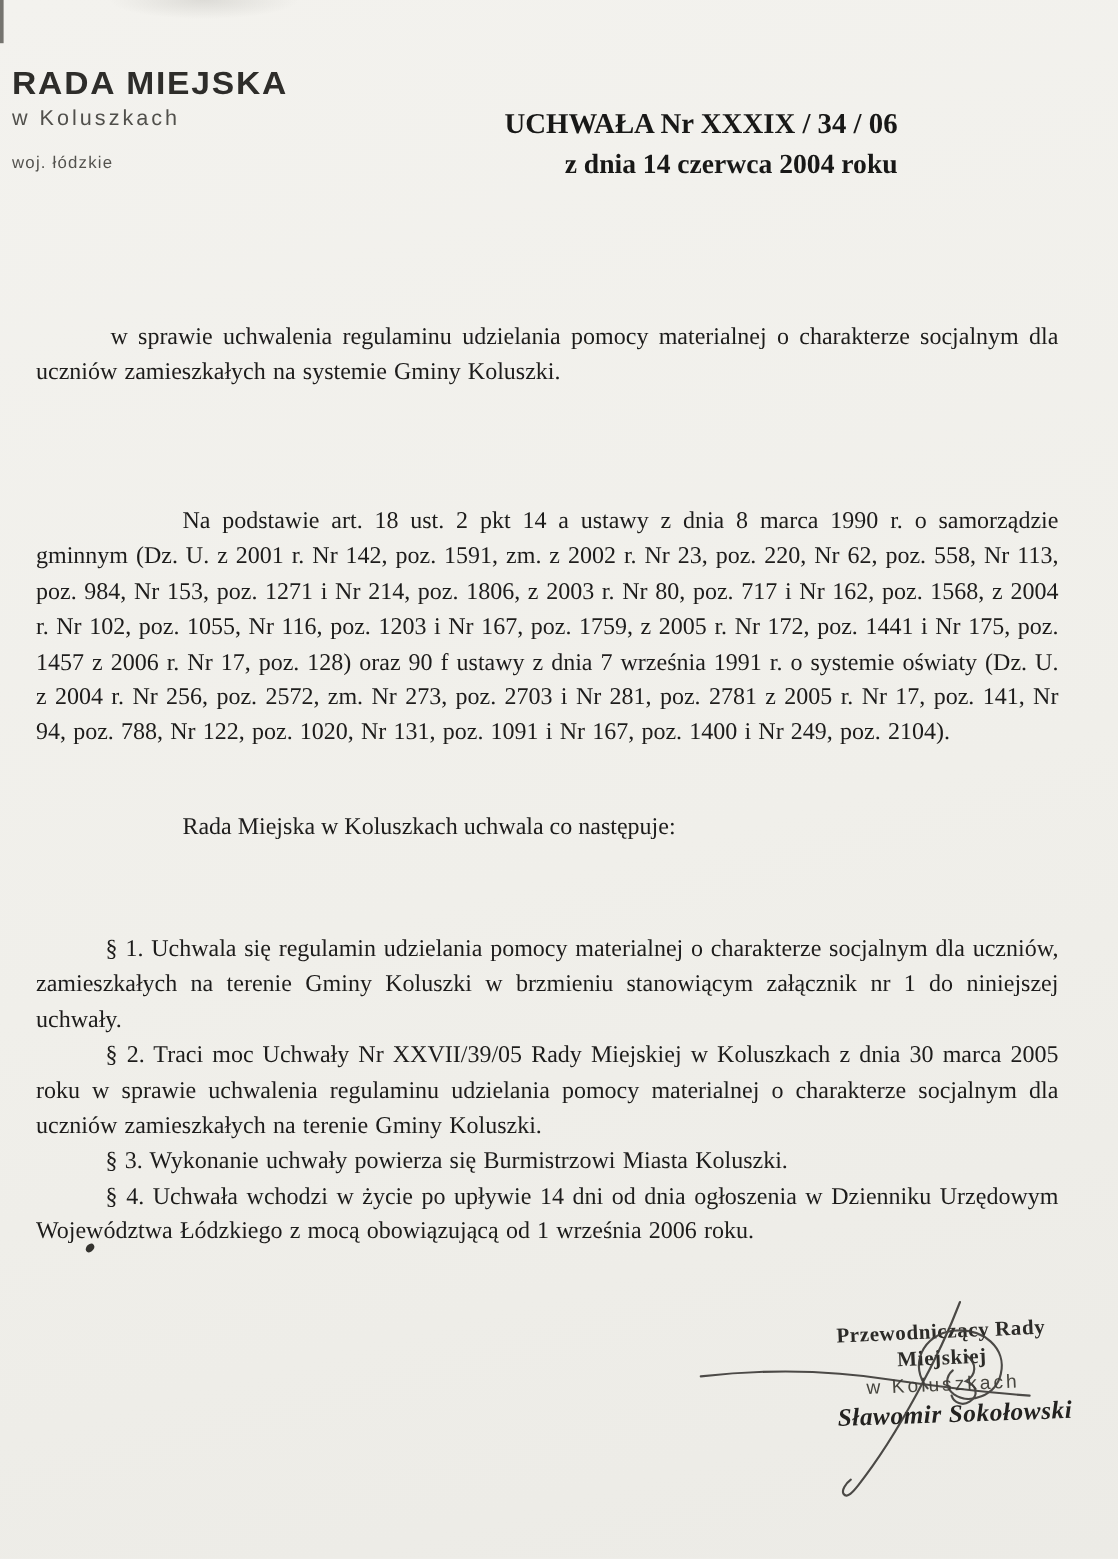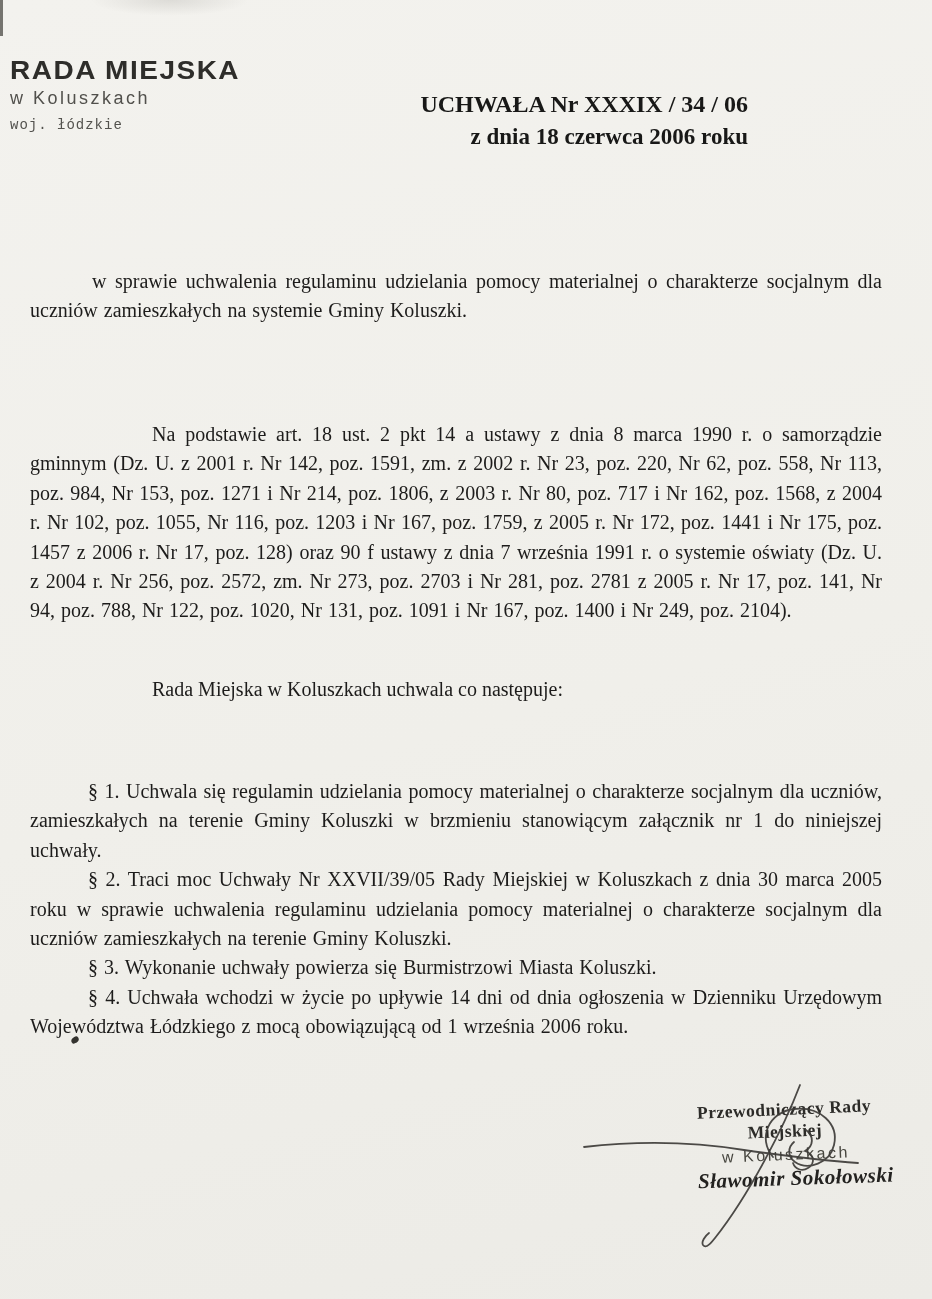--- a/index.html
+++ b/index.html
@@ -22,21 +22,21 @@
     background:radial-gradient(ellipse at 50% 0%, rgba(120,118,112,.18), rgba(0,0,0,0) 70%);
   }
 
   
   .stamp-top {
     position:absolute; left:10px; top:54px; width:232px; text-align:left;
     font-family:"Liberation Sans", sans-serif; color:#2e2d2a;
   }
   .stamp-top .l1 { font-size:28px; font-weight:bold; letter-spacing:1.5px; transform:scaleY(.95); white-space:nowrap; }
   .stamp-top .l2 { font-size:18px; color:#51504c; letter-spacing:2.5px; margin-top:2px; }
-  .stamp-top .l3 { font-size:14px; color:#53524e; letter-spacing:1px; margin-top:8px;font-family:Liberation Mono, monospace; }
+  .stamp-top .l3 { font-size:14px; color:#53524e; letter-spacing:1px; margin-top:18px; }
 
   
   .title {
     position:absolute; left:0; top:88px; width:748px; text-align:right;
     font-weight:bold; color:#181817;
   }
   .title div { line-height:32.5px; }
   .title .t1 { font-size:24px; }
   .title .t2 { font-size:24px; }
   .title .t3 { font-size:23px; }
@@ -88,21 +88,21 @@
   <div class="corner-smudge"></div>
 
   <div class="stamp-top">
     <div class="l1">RADA MIEJSKA</div>
     <div class="l2">w Koluszkach</div>
     <div class="l3">woj. łódzkie</div>
   </div>
 
   <div class="title">
     <div class="t1">UCHWAŁA Nr XXXIX / 34 / 06</div>
-    <div class="t3">z dnia 18 czerwca 2006 roku</div>
+    <div class="t3">z dnia 14 czerwca 2004 roku</div>
   </div>
 
   <p class="para subject">w sprawie uchwalenia regulaminu udzielania pomocy materialnej o charakterze socjalnym dla uczniów zamieszkałych na systemie Gminy Koluszki.</p>
 
   <p class="para legal">Na podstawie art. 18 ust. 2 pkt 14 a ustawy z dnia 8 marca 1990 r. o samorządzie gminnym (Dz. U. z 2001 r. Nr 142, poz. 1591, zm. z 2002 r. Nr 23, poz. 220, Nr 62, poz. 558, Nr 113, poz. 984, Nr 153, poz. 1271 i Nr 214, poz. 1806, z 2003 r. Nr 80, poz. 717 i Nr 162, poz. 1568, z 2004 r. Nr 102, poz. 1055, Nr 116, poz. 1203 i Nr 167, poz. 1759, z 2005 r. Nr 172, poz. 1441 i Nr 175, poz. 1457 z 2006 r. Nr 17, poz. 128) oraz 90 f ustawy z dnia 7 września 1991 r. o systemie oświaty (Dz. U. z 2004 r. Nr 256, poz. 2572, zm. Nr 273, poz. 2703 i Nr 281, poz. 2781 z 2005 r. Nr 17, poz. 141, Nr 94, poz. 788, Nr 122, poz. 1020, Nr 131, poz. 1091 i Nr 167, poz. 1400 i Nr 249, poz. 2104).</p>
 
   <div class="enacting">Rada Miejska w Koluszkach uchwala co następuje:</div>
 
   <div class="para sections">
     <p>§ 1. Uchwala się regulamin udzielania pomocy materialnej o charakterze socjalnym dla uczniów, zamieszkałych na terenie Gminy Koluszki w brzmieniu stanowiącym załącznik nr 1 do niniejszej uchwały.</p>

